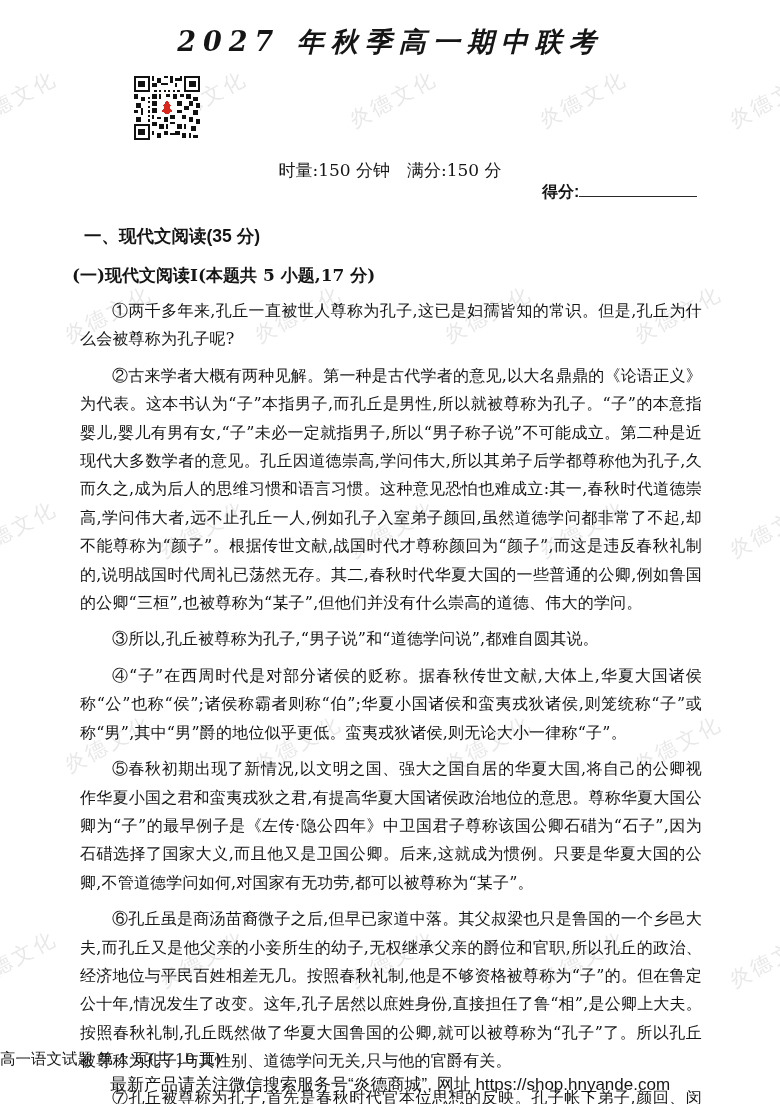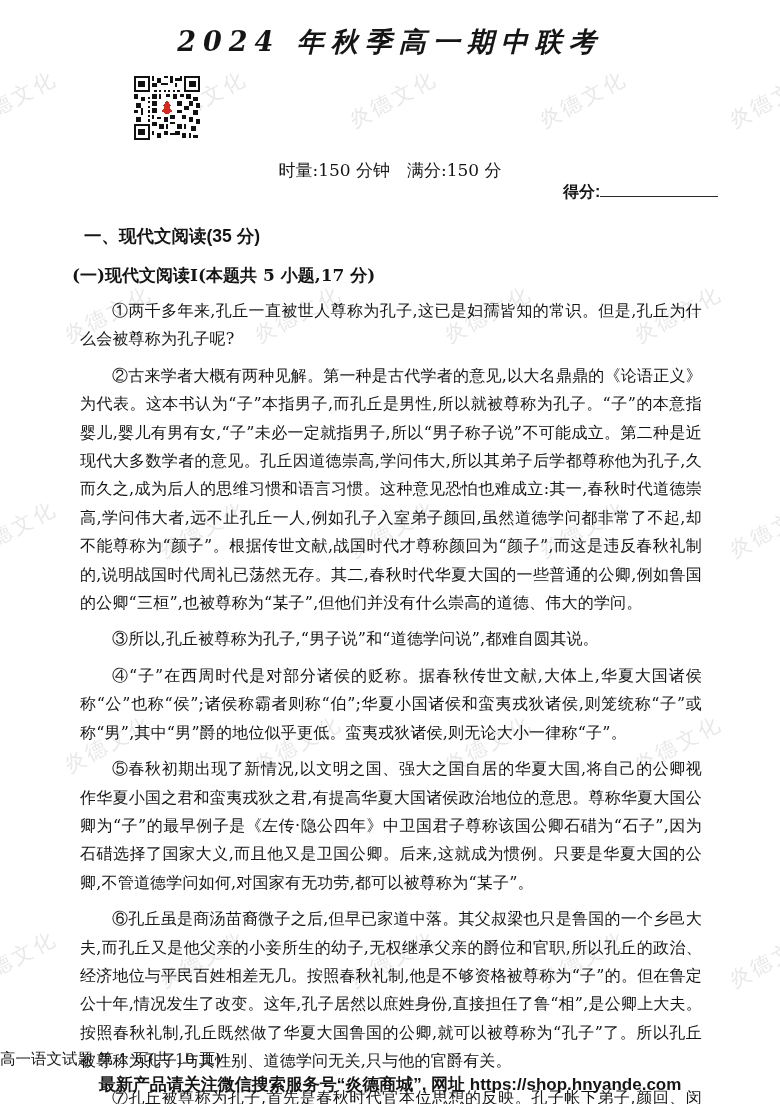--- a/index.html
+++ b/index.html
@@ -27,21 +27,21 @@
   .subject-title{
     position:absolute; top:84px; left:0; width:100%; text-align:center;
     font-size:34px; font-weight:bold; letter-spacing:2px;
     font-family:"Liberation Sans", sans-serif;
   }
   .meta-line{
     position:absolute; top:159px; left:0; width:100%; text-align:center;
     font-size:17px;
   }
   .score-row{
-    position:absolute; top:182px; left:563px; font-size:16px; font-weight:bold;
+    position:absolute; top:182px; left:542px; font-size:16px; font-weight:bold;
     font-family:"Liberation Sans", sans-serif; white-space:nowrap;
   }
   .score-line{
     display:inline-block; width:118px; height:13px;
     border-bottom:1.6px solid #2a2a2a; vertical-align:baseline;
   }
 
   
   .content{position:absolute; left:72px; top:211px; width:638px;}
   .h-part{
@@ -60,21 +60,21 @@
     text-align:justify; letter-spacing:0.2px;
   }
 
   
   .page-info{
     position:absolute; top:1049px; left:0; width:100%; 
     font-size:15.5px;
   }
   .promo{
     position:absolute; top:1073px; left:0; width:100%; text-align:center;
-    font-size:17px; font-weight:bold;
+    font-size:17px; font-weight:normal;
     font-family:"Liberation Sans", sans-serif;
   }
 </style>
 </head>
 <body>
 
 <div class="page">
 
   <div class="wm-layer">
       <span class="wm" style="left: -35px; top: 85px;">炎德文化</span>
@@ -96,21 +96,21 @@
       <span class="wm" style="left: 440px; top: 730px;">炎德文化</span>
       <span class="wm" style="left: 630px; top: 730px;">炎德文化</span>
       <span class="wm" style="left: -35px; top: 945px;">炎德文化</span>
       <span class="wm" style="left: 155px; top: 945px;">炎德文化</span>
       <span class="wm" style="left: 345px; top: 945px;">炎德文化</span>
       <span class="wm" style="left: 535px; top: 945px;">炎德文化</span>
       <span class="wm" style="left: 725px; top: 945px;">炎德文化</span>
     </div>
 
   <div class="layer">
-    <div class="exam-title">2024 年秋季高一期中联考</div>
+    <div class="exam-title">2027 年秋季高一期中联考</div>
 
     <svg class="qr" viewBox="0 0 29 28" shape-rendering="crispEdges">
       <rect x="0" y="0" width="29" height="28" fill="#ffffff"></rect>
 
       <g fill="#111111">
         <rect x="0" y="0" width="7" height="7"></rect>
           <rect x="22" y="0" width="7" height="7"></rect>
           <rect x="0" y="21" width="7" height="7"></rect>
       </g>
       <g fill="#ffffff">

